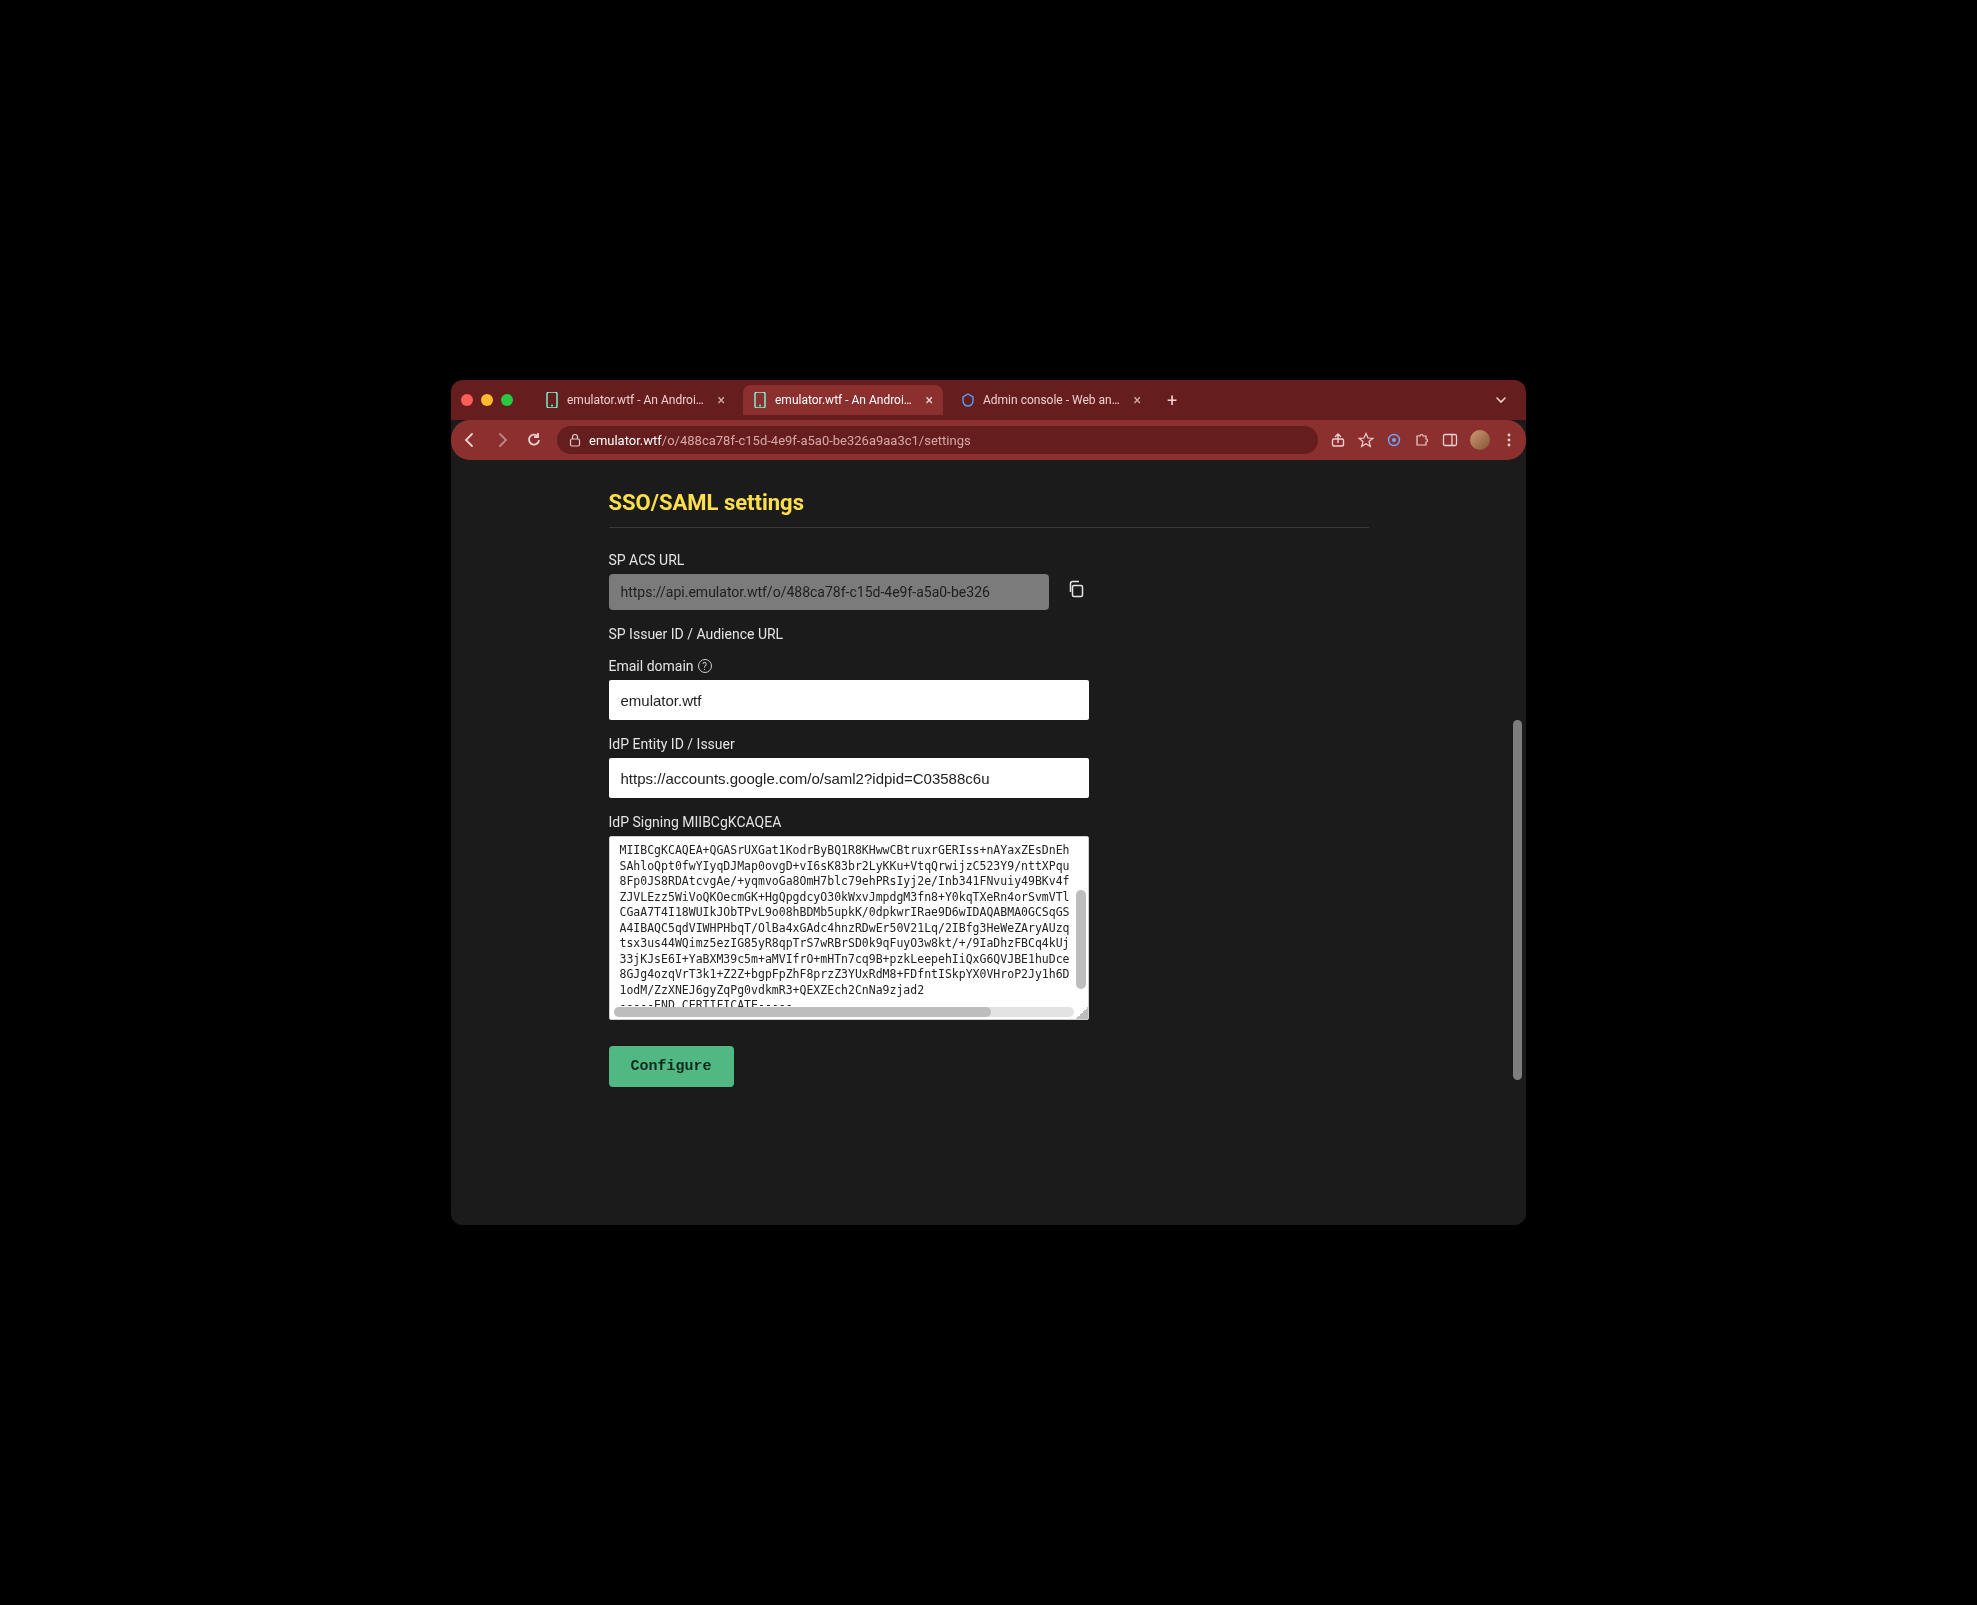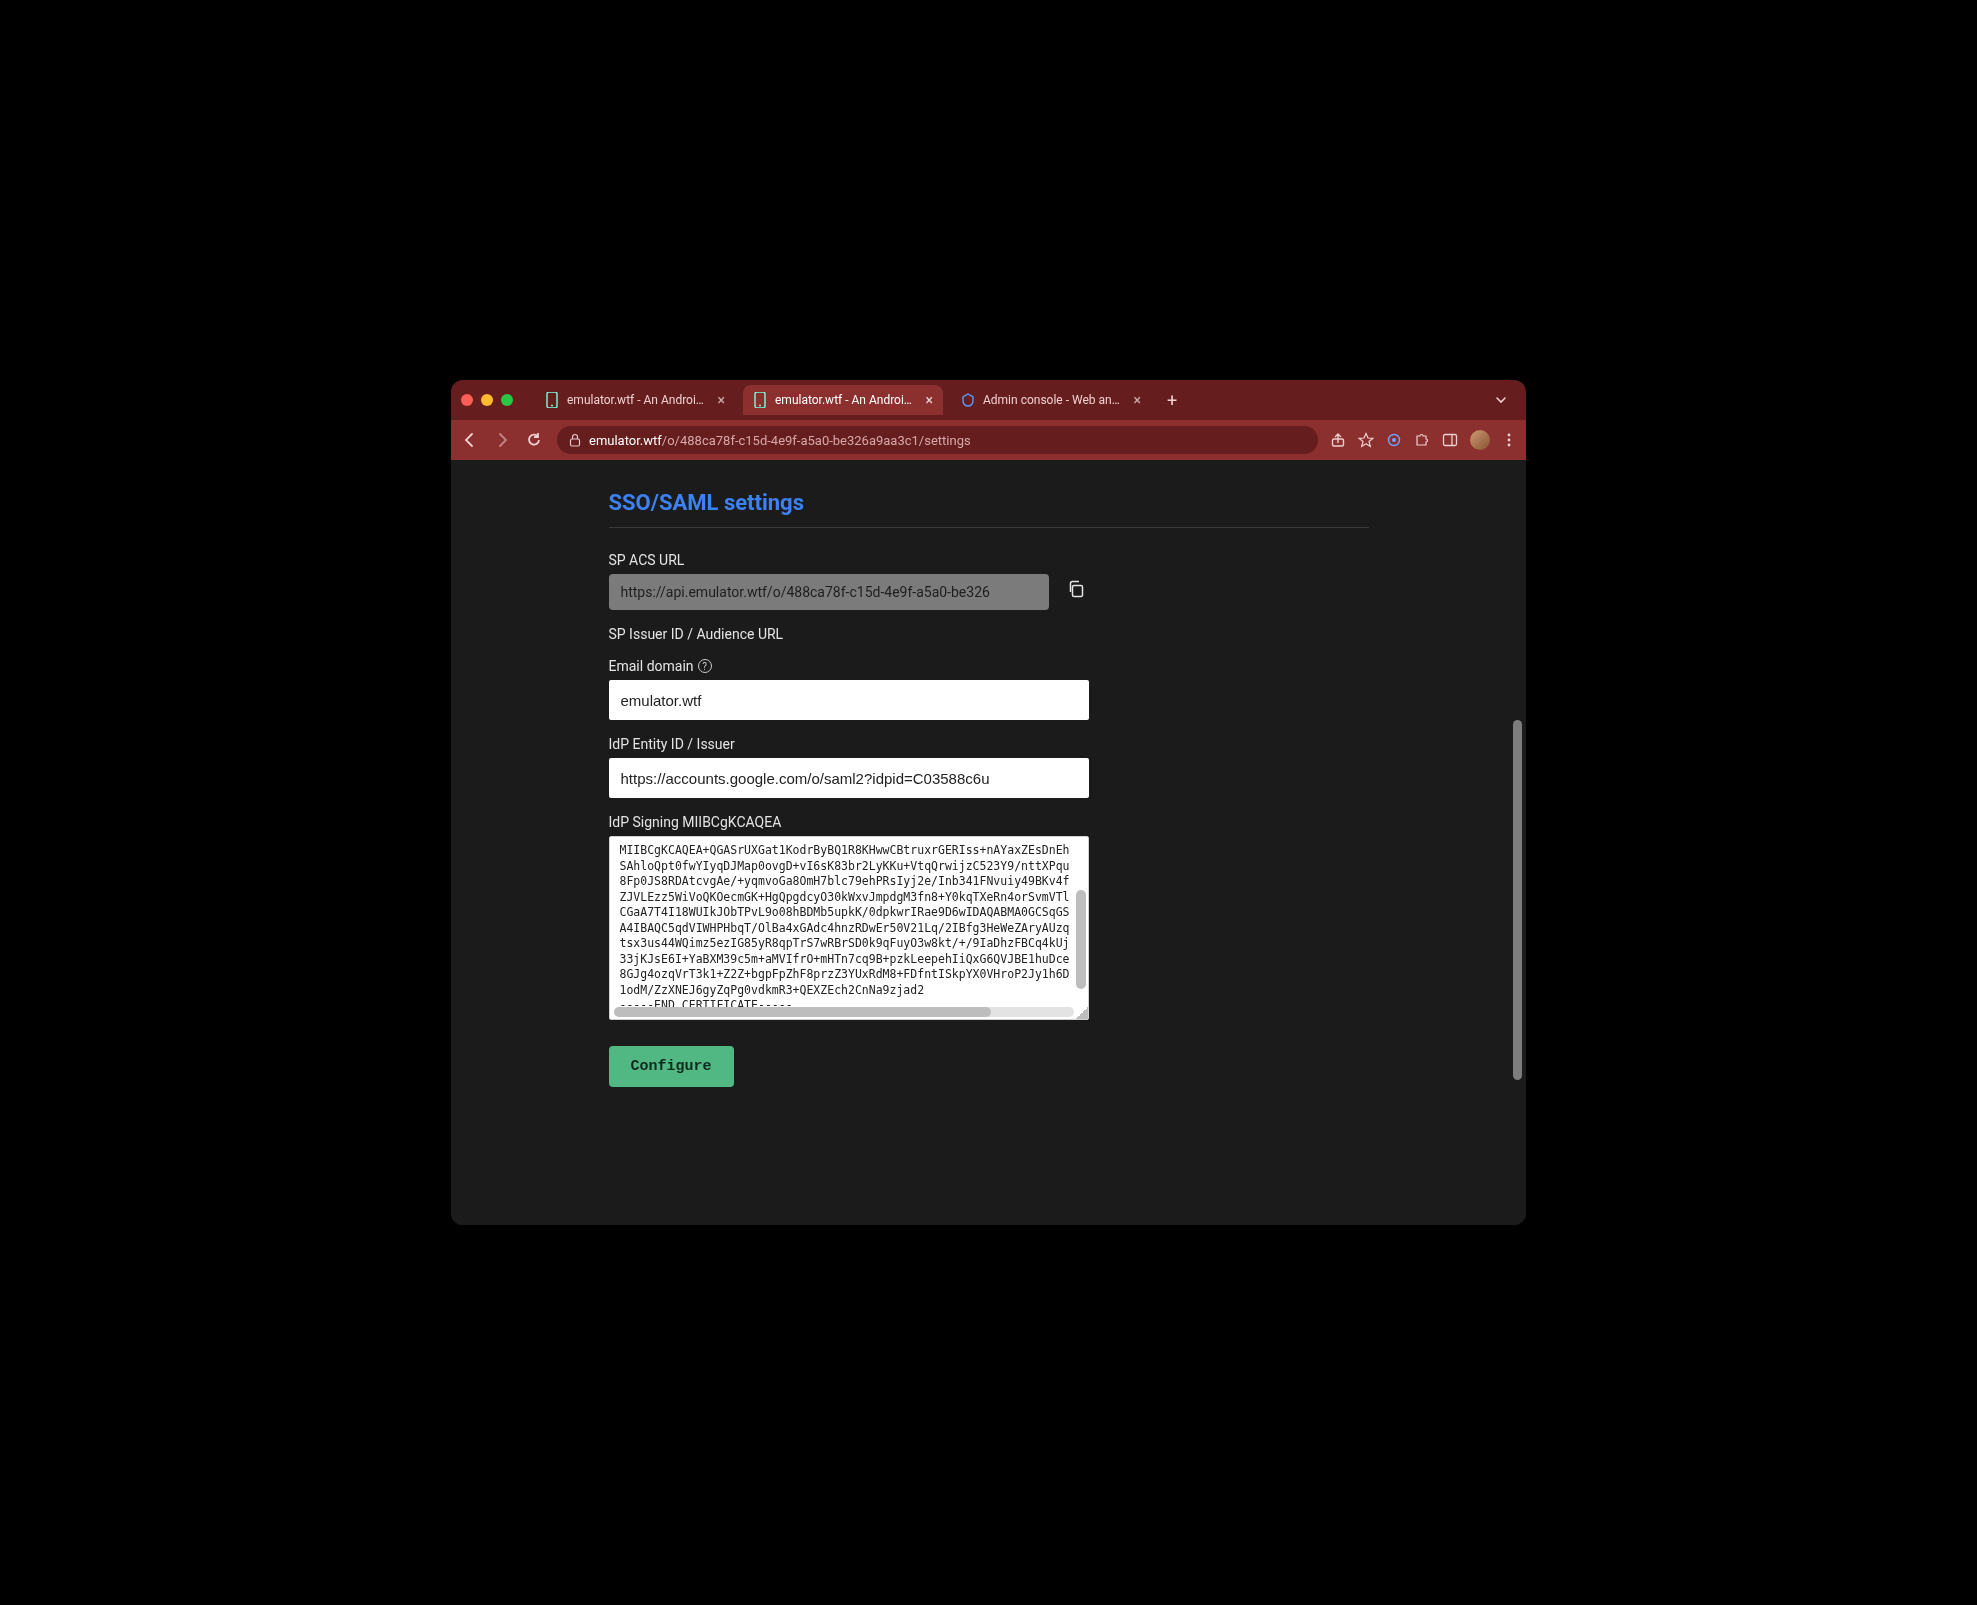--- a/index.html
+++ b/index.html
@@ -63,20 +63,21 @@
   .chev-down { color:#f0d0d0; font-size:14px; padding:0 8px; cursor:pointer;}
 
   
   .addr-row {
     height: 40px;
     background: #8b2f2f;
     display:flex;
     align-items:center;
     padding: 0 10px;
     gap: 12px;
+    border-radius: 19px;
   }
   .nav-icon { color:#f0d0d0; font-size:16px; width:20px; text-align:center; cursor:pointer; }
   .addr-bar {
     flex:1;
     height:28px;
     background:#651d1d;
     border-radius:14px;
     display:flex;
     align-items:center;
     padding:0 12px;
@@ -106,21 +107,21 @@
     top:250px; height:360px;
   }
 
   .page {
     padding: 30px 0 40px 0;
     max-width: 760px;
     margin: 0 auto;
     color:#e6e6e6;
   }
   .page h1 {
-    font-size:22px; font-weight:700; color:#3b82f6;
+    font-size:22px; font-weight:700; color:#fde047;
     padding-bottom:12px; border-bottom:1px solid #3a3a3a;
     margin-bottom:24px;
   }
   .field-group { margin-bottom:16px; }
   .label { font-size:14px; color:#e4e4e4; margin-bottom:6px; display:flex; align-items:center; gap:4px; }
 
   .ro-row { display:flex; align-items:flex-start; gap:12px; }
   .ro-input {
     flex:0 0 440px;
     height:36px;

